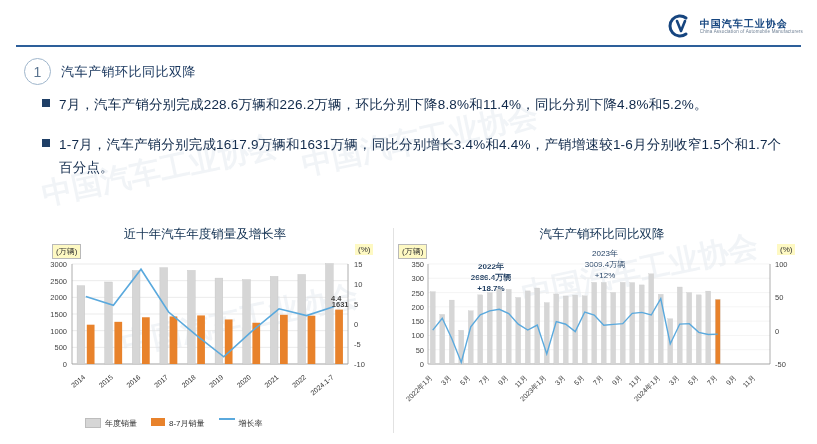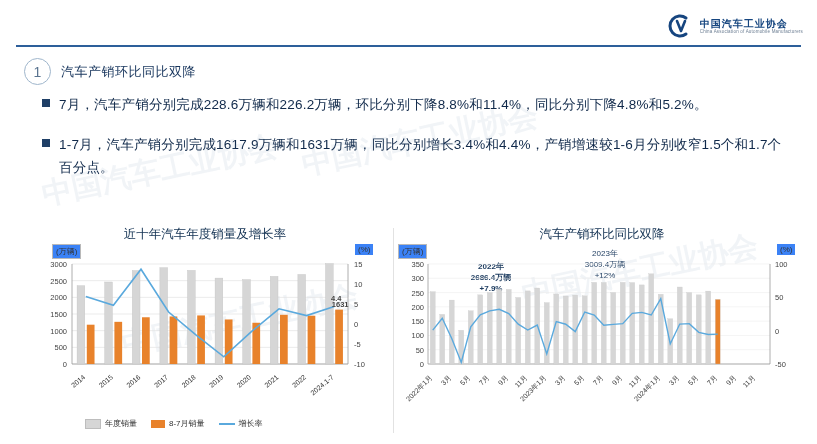--- a/index.html
+++ b/index.html
@@ -53,30 +53,30 @@
   
   .chart-wrap{position:absolute;top:222px;height:218px;}
   .chart-left{left:10px;width:390px;}
   .chart-right{left:392px;width:420px;}
   .chart-title{
     text-align:center;font-size:12.5px;font-weight:normal;color:#123152;
     margin-top:4px;
   }
   .axis-unit{
     position:absolute;font-size:8px;color:#333;border:1px solid #b9b9b9;
-    padding:1px 3px;background:#3b82f6;
+    padding:1px 3px;background:#fef9c3;
   }
   .axis-unit.right{border:none;}
   .plot{position:absolute;}
   .tick{font-size:7.5px;fill:#444;}
   .xlabel{font-size:7px;fill:#333;}
   .legend{
     position:absolute;display:flex;gap:14px;align-items:center;font-size:8px;color:#333;
   }
-  .legend-item{display:flex;align-items:center;gap:4px;}
+  .legend-item{display:flex;gap:4px;}
   .sw{width:14px;height:8px;display:inline-block;}
   .sw-line{width:16px;height:2px;display:inline-block;background:#5aa9dd;}
   .divider{position:absolute;left:393px;top:228px;width:1px;height:205px;background:#e2e2e2;}
   .annot{position:absolute;font-size:8px;color:#1b3a5e;text-align:center;line-height:1.35;}
   .wm{
     position:absolute;color:rgba(120,150,180,.10);font-size:30px;font-weight:bold;
     transform:rotate(-12deg);pointer-events:none;white-space:nowrap;
   }
 </style>
 </head>
@@ -199,21 +199,21 @@
   </div>
 </div>
 
 <div class="chart-wrap chart-right">
   <div class="chart-title">汽车产销环比同比双降</div>
   <div class="axis-unit" style="left:6px;top:22px;">(万辆)</div>
   <div class="axis-unit right" style="left:385px;top:22px;">(%)</div>
   <div class="annot" style="left:58px;top:40px;width:82px;font-weight:bold;">
       <div>2022年</div>
       <div>2686.4万辆</div>
-      <div>+7.9%</div>
+      <div>+18.7%</div>
     </div>
   <div class="annot" style="left:172px;top:27px;width:82px;">
       <div>2023年</div>
       <div>3009.4万辆</div>
       <div>+12%</div>
     </div>
   <svg class="plot" id="plot-right" style="left:0;top:36px;" width="420" height="150">
       <line x1="36" y1="106" x2="378" y2="106" stroke="#ececec" stroke-width="0.6"></line>
       <text x="32" y="109" text-anchor="end" class="tick">0</text>
       <line x1="36" y1="91.71428571428572" x2="378" y2="91.71428571428572" stroke="#ececec" stroke-width="0.6"></line>

